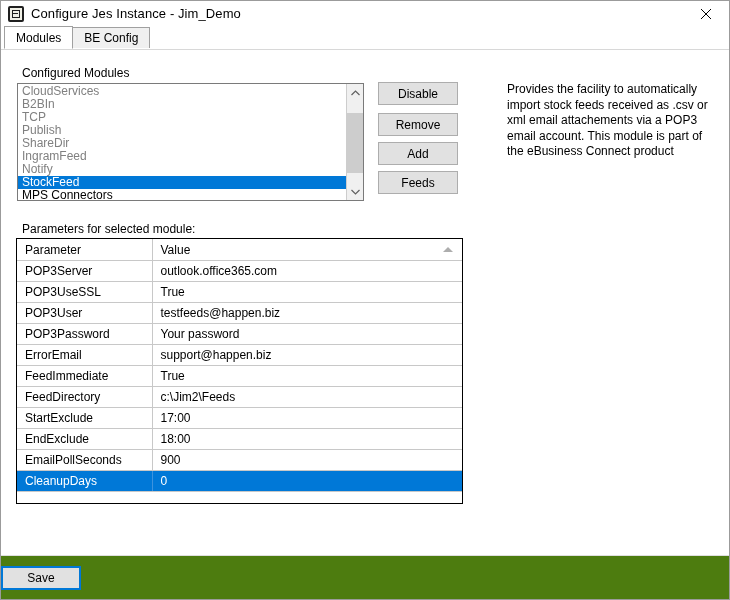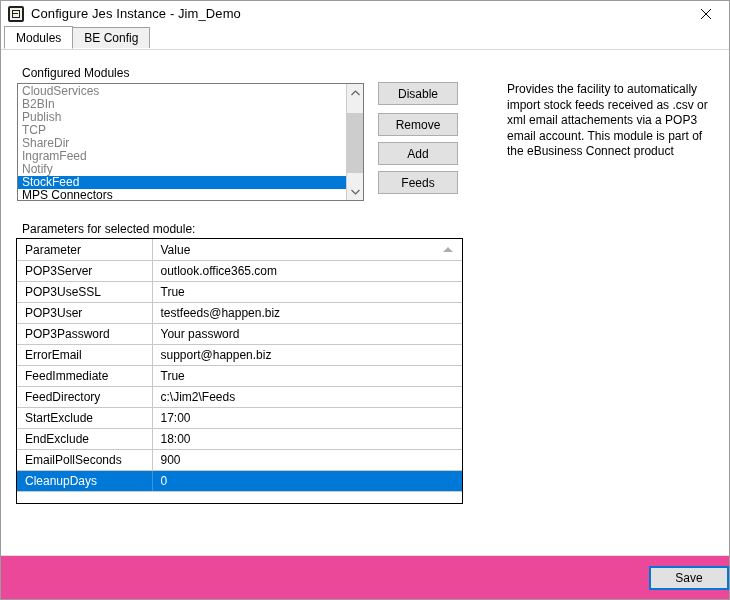--- a/index.html
+++ b/index.html
@@ -309,25 +309,25 @@
   table.params tr.selected td {
     background: #0078d7;
     color: #ffffff;
     border-right-color: #3d93de;
   }
 
   
   .footer {
     height: 43px;
     min-height: 43px;
-    background: #ec4899;
+    background: #4d7c0f;
     border-top: 1px solid #dfdfdf;
     display: flex;
     align-items: center;
-    justify-content: flex-end;
+    justify-content: flex-start;
     gap: 16px;
     position: relative;
   }
   .footer-btn {
     width: 80px;
     height: 24px;
   }
   .footer-btn.default {
     border: 2px solid #0078d7;
     background: #e1e1e1;
@@ -354,22 +354,22 @@
   </div>
 
   <div class="content">
 
     <div class="label" id="lbl-configured-modules">Configured Modules</div>
 
     <div class="listbox">
       <div class="list-items">
         <div class="list-item">CloudServices</div>
         <div class="list-item">B2BIn</div>
+        <div class="list-item">TCP</div>
         <div class="list-item">Publish</div>
-        <div class="list-item">TCP</div>
         <div class="list-item">ShareDir</div>
         <div class="list-item">IngramFeed</div>
         <div class="list-item">Notify</div>
         <div class="list-item selected">StockFeed</div>
         <div class="list-item enabled">MPS Connectors</div>
       </div>
       <div class="vscroll">
         <div class="scroll-arrow">
           <svg width="9" height="6" viewBox="0 0 9 6" aria-hidden="true">
             <path d="M0.5 5 L4.5 1 L8.5 5" stroke="#606060" stroke-width="1.2" fill="none"></path>

